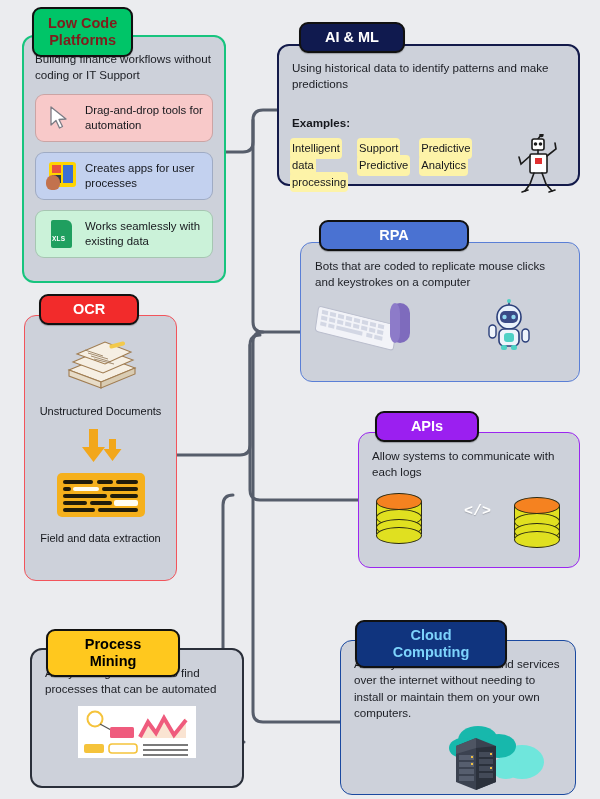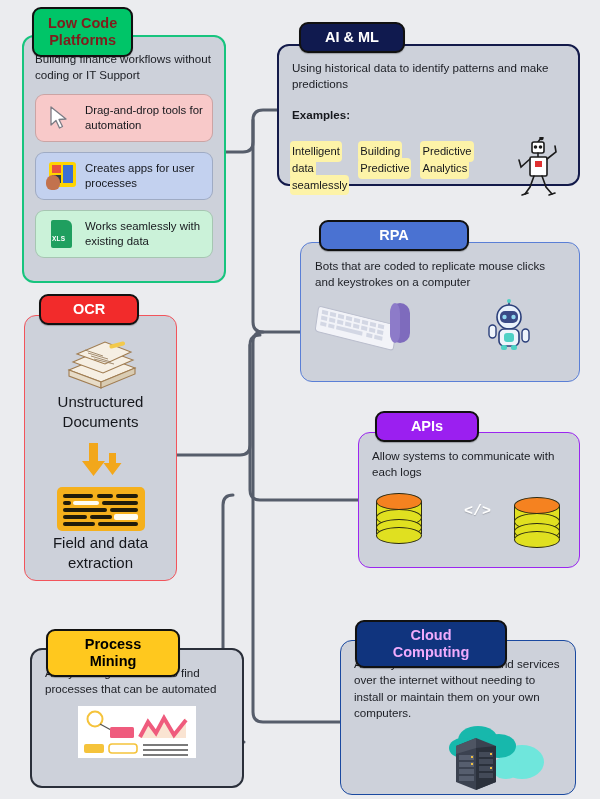--- a/index.html
+++ b/index.html
@@ -66,22 +66,22 @@
   .apps-ic .q2 { position:absolute; left:19px; top:5px; width:10px; height:18px; background:#3b6fd4; }
   .apps-ic .q3 { position:absolute; left:8px; top:15px; width:9px; height:8px; background:#2b3a4a; }
   .apps-ic .hand { position:absolute; left:2px; top:15px; width:14px; height:15px;
       background:#c2724e; border-radius:50% 50% 40% 40%; }
 
   
   #aiml { left:277px; top:44px; width:303px; height:142px;
           border:2.5px solid #131a4a; background:#cdd1da; }
   #aiml .badge { top:-24px; left:20px; background:#101a4f; color:#fff; }
   #aiml .body { padding:14px 13px 10px 13px; }
-  .ex-label { font-size:11.6px; font-weight:bold; margin-top:15px; }
-  .tags { display:flex; gap:13px; margin-top:22px; position:relative; }
+  .ex-label { font-size:11.6px; font-weight:bold; margin-top:23px; }
+  .tags { display:flex; gap:13px; margin-top:11px; position:relative; }
   .tag { font-size:11.2px; line-height:1.5; }
   .tag span { background:#fdf3a8; box-shadow:0 0 0 2px #fdf3a8; border-radius:2px;
               display:inline-block; }
   .robot { position:absolute; right:4px; top:-6px; }
 
   
   #rpa { left:300px; top:242px; width:280px; height:140px;
          border:1.6px solid #5a7fd6; background:#cdd1da; }
   #rpa .badge { top:-23px; left:18px; background:#4a72d2; color:#fff; width:150px; }
   #rpa .body { padding:15px 14px 8px 14px; }
@@ -101,39 +101,39 @@
   .db .side { position:absolute; left:0; top:9px; width:46px; height:32px;
       background:#e0e020; border-left:1.6px solid #2b2b14; border-right:1.6px solid #2b2b14; }
   .code-sym { position:absolute; left:92px; top:14px; color:#fff; font-size:15px;
       font-weight:bold; font-family:"Liberation Mono", monospace; text-shadow:0 1px 1px rgba(0,0,0,.2); }
 
   
   #ocr { left:24px; top:315px; width:153px; height:266px;
          border:1.8px solid #f2545b; background:#cdd1da; }
   #ocr .badge { top:-22px; left:14px; background:#f22b2b; color:#fff; width:100px; }
   #ocr .body { padding:16px 8px 10px 8px; text-align:center; }
-  .ocr-cap { font-size:15px; line-height:1.35; margin-top:2px; }
+  .ocr-cap { font-size:11px; line-height:1.35; margin-top:14px; }
   .stack { position:relative; height:54px; margin:4px auto 0; width:92px; }
   .arrows { height:40px; position:relative; margin:4px 0 2px; }
   .field-card { width:88px; height:44px; margin:10px auto 0; background:#f5b01c;
       border-radius:5px; position:relative; }
   .field-card i { position:absolute; height:4px; background:#211c0a; border-radius:2px; display:block; }
   .field-card i.w { background:#fffdf2; }
 
   
   #pmine { left:30px; top:648px; width:214px; height:140px;
            border:2.2px solid #2a2f3a; background:#cdd1da; }
   #pmine .badge { top:-21px; left:14px; background:#ffc81e; color:#000000; width:134px; }
   #pmine .body { padding:15px 13px 8px 13px; }
   .pm-art { width:118px; height:52px; background:#fff; margin:8px auto 0; position:relative; }
 
   
   #cloud { left:340px; top:640px; width:236px; height:155px;
            border:1.8px solid #1a49a0; background:#cdd1da; }
-  #cloud .badge { top:-21px; left:14px; background:#10347e; color:#f0abfc; width:152px; }
+  #cloud .badge { top:-21px; left:14px; background:#10347e; color:#7dd3fc; width:152px; }
   #cloud .body { padding:15px 13px 6px 13px; }
   .cloud-art { position:relative; height:64px; margin-top:2px; }
 </style>
 </head>
 <body>
 
 <div id="stage">
 
   <svg id="wires" viewBox="0 0 600 799">
     <g fill="none" stroke="#565d6b" stroke-width="3" stroke-linecap="round">
@@ -194,24 +194,24 @@
 
   <div class="card" id="aiml">
     <div class="badge">AI &amp; ML</div>
     <div class="body">
       <div class="desc">Using historical data to identify patterns and make predictions</div>
       <div class="ex-label">Examples:</div>
       <div class="tags">
         <div class="tag">
           <span>Intelligent</span><br>
           <span>data</span><br>
-          <span>seamlessly</span>
+          <span>processing</span>
         </div>
         <div class="tag">
-          <span>Building</span><br>
+          <span>Support</span><br>
           <span>Predictive</span>
         </div>
         <div class="tag">
           <span>Predictive</span><br>
           <span>Analytics</span>
         </div>
         <span class="robot">
           <svg width="46" height="60" viewBox="0 0 46 60">
             <g stroke="#1b1b1b" stroke-width="1.6" fill="none" stroke-linecap="round">
               <line x1="23" y1="5" x2="26" y2="1"></line>

